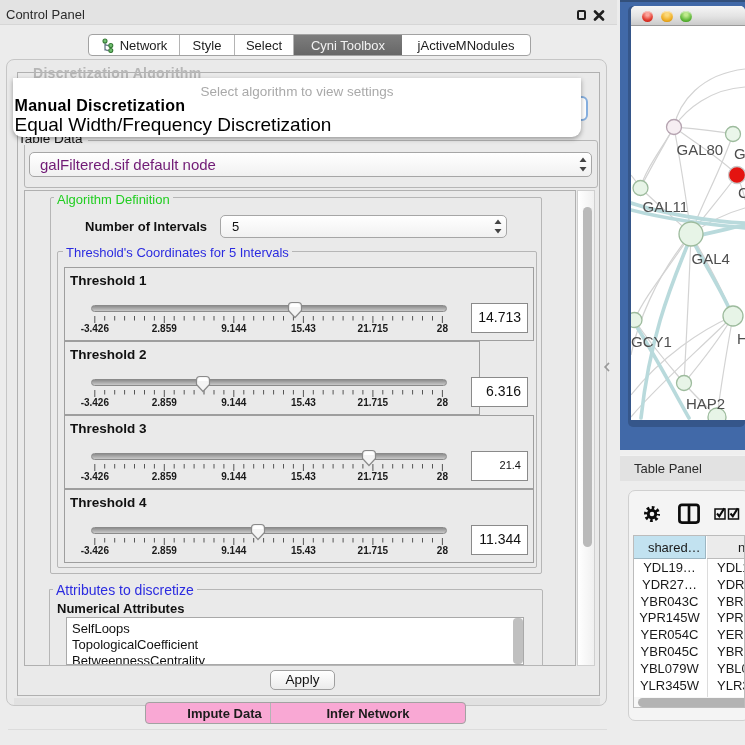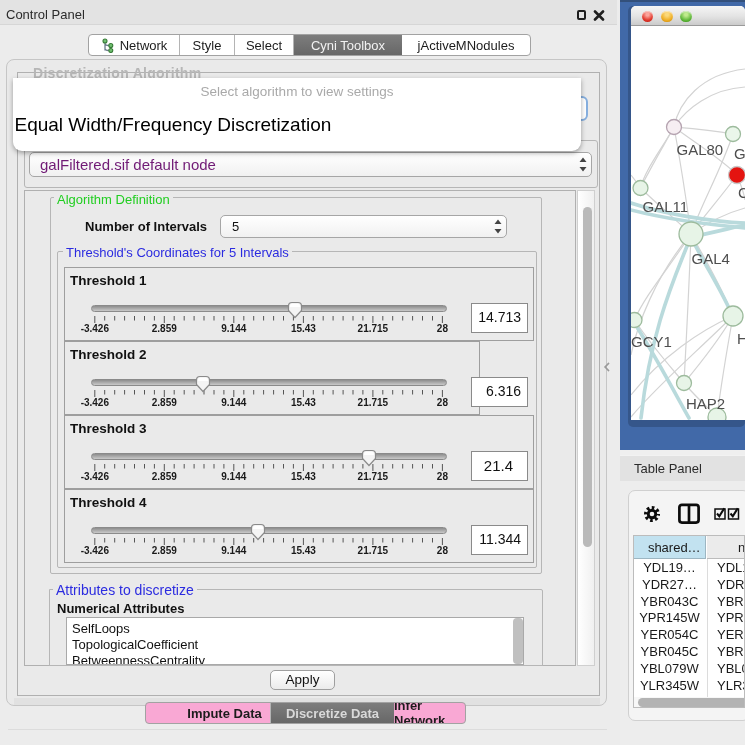--- a/index.html
+++ b/index.html
@@ -215,21 +215,21 @@
     <div style="position:absolute;left:-0.2px;top:55px;width:60px;text-align:center;font-size:10px;font-weight:bold;color:#1a1a1a;">-3.426</div>
     <div style="position:absolute;left:69.3px;top:55px;width:60px;text-align:center;font-size:10px;font-weight:bold;color:#1a1a1a;">2.859</div>
     <div style="position:absolute;left:138.8px;top:55px;width:60px;text-align:center;font-size:10px;font-weight:bold;color:#1a1a1a;">9.144</div>
     <div style="position:absolute;left:208.4px;top:55px;width:60px;text-align:center;font-size:10px;font-weight:bold;color:#1a1a1a;">15.43</div>
     <div style="position:absolute;left:277.9px;top:55px;width:60px;text-align:center;font-size:10px;font-weight:bold;color:#1a1a1a;">21.715</div>
     <div style="position:absolute;left:347.4px;top:55px;width:60px;text-align:center;font-size:10px;font-weight:bold;color:#1a1a1a;">28</div>
     <svg style="position:absolute;left:296.3px;top:33px;" width="16" height="18" viewBox="0 0 16 18">
       <path d="M1.5 5 Q1.5 1.5 5 1.5 L11 1.5 Q14.5 1.5 14.5 5 L14.5 9.5 L8 16.5 L1.5 9.5 Z" fill="#f4f4f4" stroke="#8a8a8a" stroke-width="1.2"></path>
       <path d="M3 4.5 Q3 3 5 3 L11 3 Q13 3 13 4.5 L13 6 L3 6 Z" fill="#ffffff"></path>
     </svg>
-    <div style="position:absolute;left:406px;top:35px;width:57px;height:30px;background:#fff;border:1.2px solid #8a8a8a;font-size:15px;color:#111;text-align:right;line-height:27px;padding-right:14px;">21.4</div>
+    <div style="position:absolute;left:406px;top:35px;width:57px;height:30px;background:#fff;border:1.2px solid #8a8a8a;font-size:11px;color:#111;text-align:right;line-height:27px;padding-right:6px;">21.4</div>
   </div>
 <div class="abs" style="left:64px;top:489px;width:470px;height:74px;border:1px solid #9e9e9e;background:#eaeaea;">
     <div style="position:absolute;left:5px;top:5px;font-size:13.5px;font-weight:bold;color:#111;">Threshold 4</div>
     <div style="position:absolute;left:26px;top:37px;width:356px;height:7px;border-radius:3.5px;background:linear-gradient(#8d8d8d,#c9c9c9);border:1px solid #8a8a8a;"></div>
     <svg style="position:absolute;left:0;top:48px;" width="470" height="8" viewBox="0 0 470 8">
       <path d="M29.8 0 L29.8 7" stroke="#555" stroke-width="1"></path>
       <path d="M39.7 0 L39.7 4.5" stroke="#555" stroke-width="1"></path>
       <path d="M49.7 0 L49.7 4.5" stroke="#555" stroke-width="1"></path>
       <path d="M59.6 0 L59.6 4.5" stroke="#555" stroke-width="1"></path>
       <path d="M69.5 0 L69.5 4.5" stroke="#555" stroke-width="1"></path>
@@ -283,26 +283,26 @@
 <div class="abs" style="left:57px;top:601px;font-size:13px;font-weight:bold;color:#111;">Numerical Attributes</div>
 <div class="abs" style="left:66px;top:617px;width:458px;height:48px;background:#fff;border:1px solid #a9a9a9;font-size:13px;color:#111;overflow:hidden;">
 <div style="padding:3px 0 0 5px;line-height:16.2px;">SelfLoops<br>TopologicalCoefficient<br>BetweennessCentrality</div>
 </div>
 <div class="abs" style="left:513px;top:618px;width:10px;height:46px;background:#c0c0c0;border-radius:4px;"></div>
 
 <div class="abs" style="left:270px;top:670px;width:65px;height:20px;background:linear-gradient(#ffffff,#ebebeb);border:1px solid #9f9f9f;border-radius:5px;text-align:center;font-size:13.5px;color:#111;line-height:18px;">Apply</div>
 
 <div class="abs" style="left:145px;top:702px;width:321px;height:22px;background:#f9a8d4;border:1px solid #a2a2a2;border-radius:4px;overflow:hidden;display:flex;font-size:13px;font-weight:bold;color:#1c1c1c;z-index:20;padding-left:33px;">
 <div style="width:92px;border-right:1px solid #b4b4b4;display:flex;align-items:center;justify-content:center;">Impute Data</div>
-<div style="width:123px;background:linear-gradient(#7d7d7d,#676767);color:#d9d9d9;display:flex;align-items:center;justify-content:center;">Discretize Data</div>
 <div style="flex:1;display:flex;align-items:center;justify-content:center;">Infer Network</div>
 </div>
 
-<div class="abs" style="left:13px;top:78px;width:568px;height:73px;background:#fff;border-radius:0 0 9px 9px;box-shadow:0 2px 5px rgba(0,0,0,0.35);z-index:50;">
+<div class="abs" style="left:13px;top:78px;width:568px;height:59px;background:#fff;border-radius:0 0 9px 9px;box-shadow:0 2px 5px rgba(0,0,0,0.35);z-index:50;">
 <div style="position:absolute;left:0;top:6px;width:100%;text-align:center;font-size:13.5px;color:#a9a9a9;">Select algorithm to view settings</div>
+<div style="position:absolute;left:1.5px;top:19px;font-size:16px;font-weight:bold;letter-spacing:0.3px;color:#000;">Manual Discretization</div>
 <div style="position:absolute;left:1.5px;top:36px;font-size:19px;color:#000;">Equal Width/Frequency Discretization</div>
 </div>
 
 <div class="abs" style="left:620px;top:0;width:125px;height:450px;background:#4169a8;border-top:2px solid #33507b;"></div>
 
 <div class="abs" style="left:628px;top:6px;width:117px;height:421px;background:rgba(28,44,70,0.30);border-radius:5px;"></div>
 
 <div class="abs" style="left:631px;top:6px;width:114px;height:414px;background:#fff;border-radius:5px 5px 0 0;overflow:hidden;">
 <div style="position:absolute;left:0;top:0;width:114px;height:20px;background:linear-gradient(#f6f6f6 0%,#e3e3e3 55%,#cbcbcb 100%);border-bottom:1px solid #9a9a9a;"></div>
 <div style="position:absolute;left:10.5px;top:4.8px;width:11.6px;height:11.6px;border-radius:50%;background:radial-gradient(circle at 50% 32%,#fba49c 15%,#e23a2e 60%,#b31408);box-shadow:inset 0 1px 1px rgba(255,255,255,.6);"></div>

